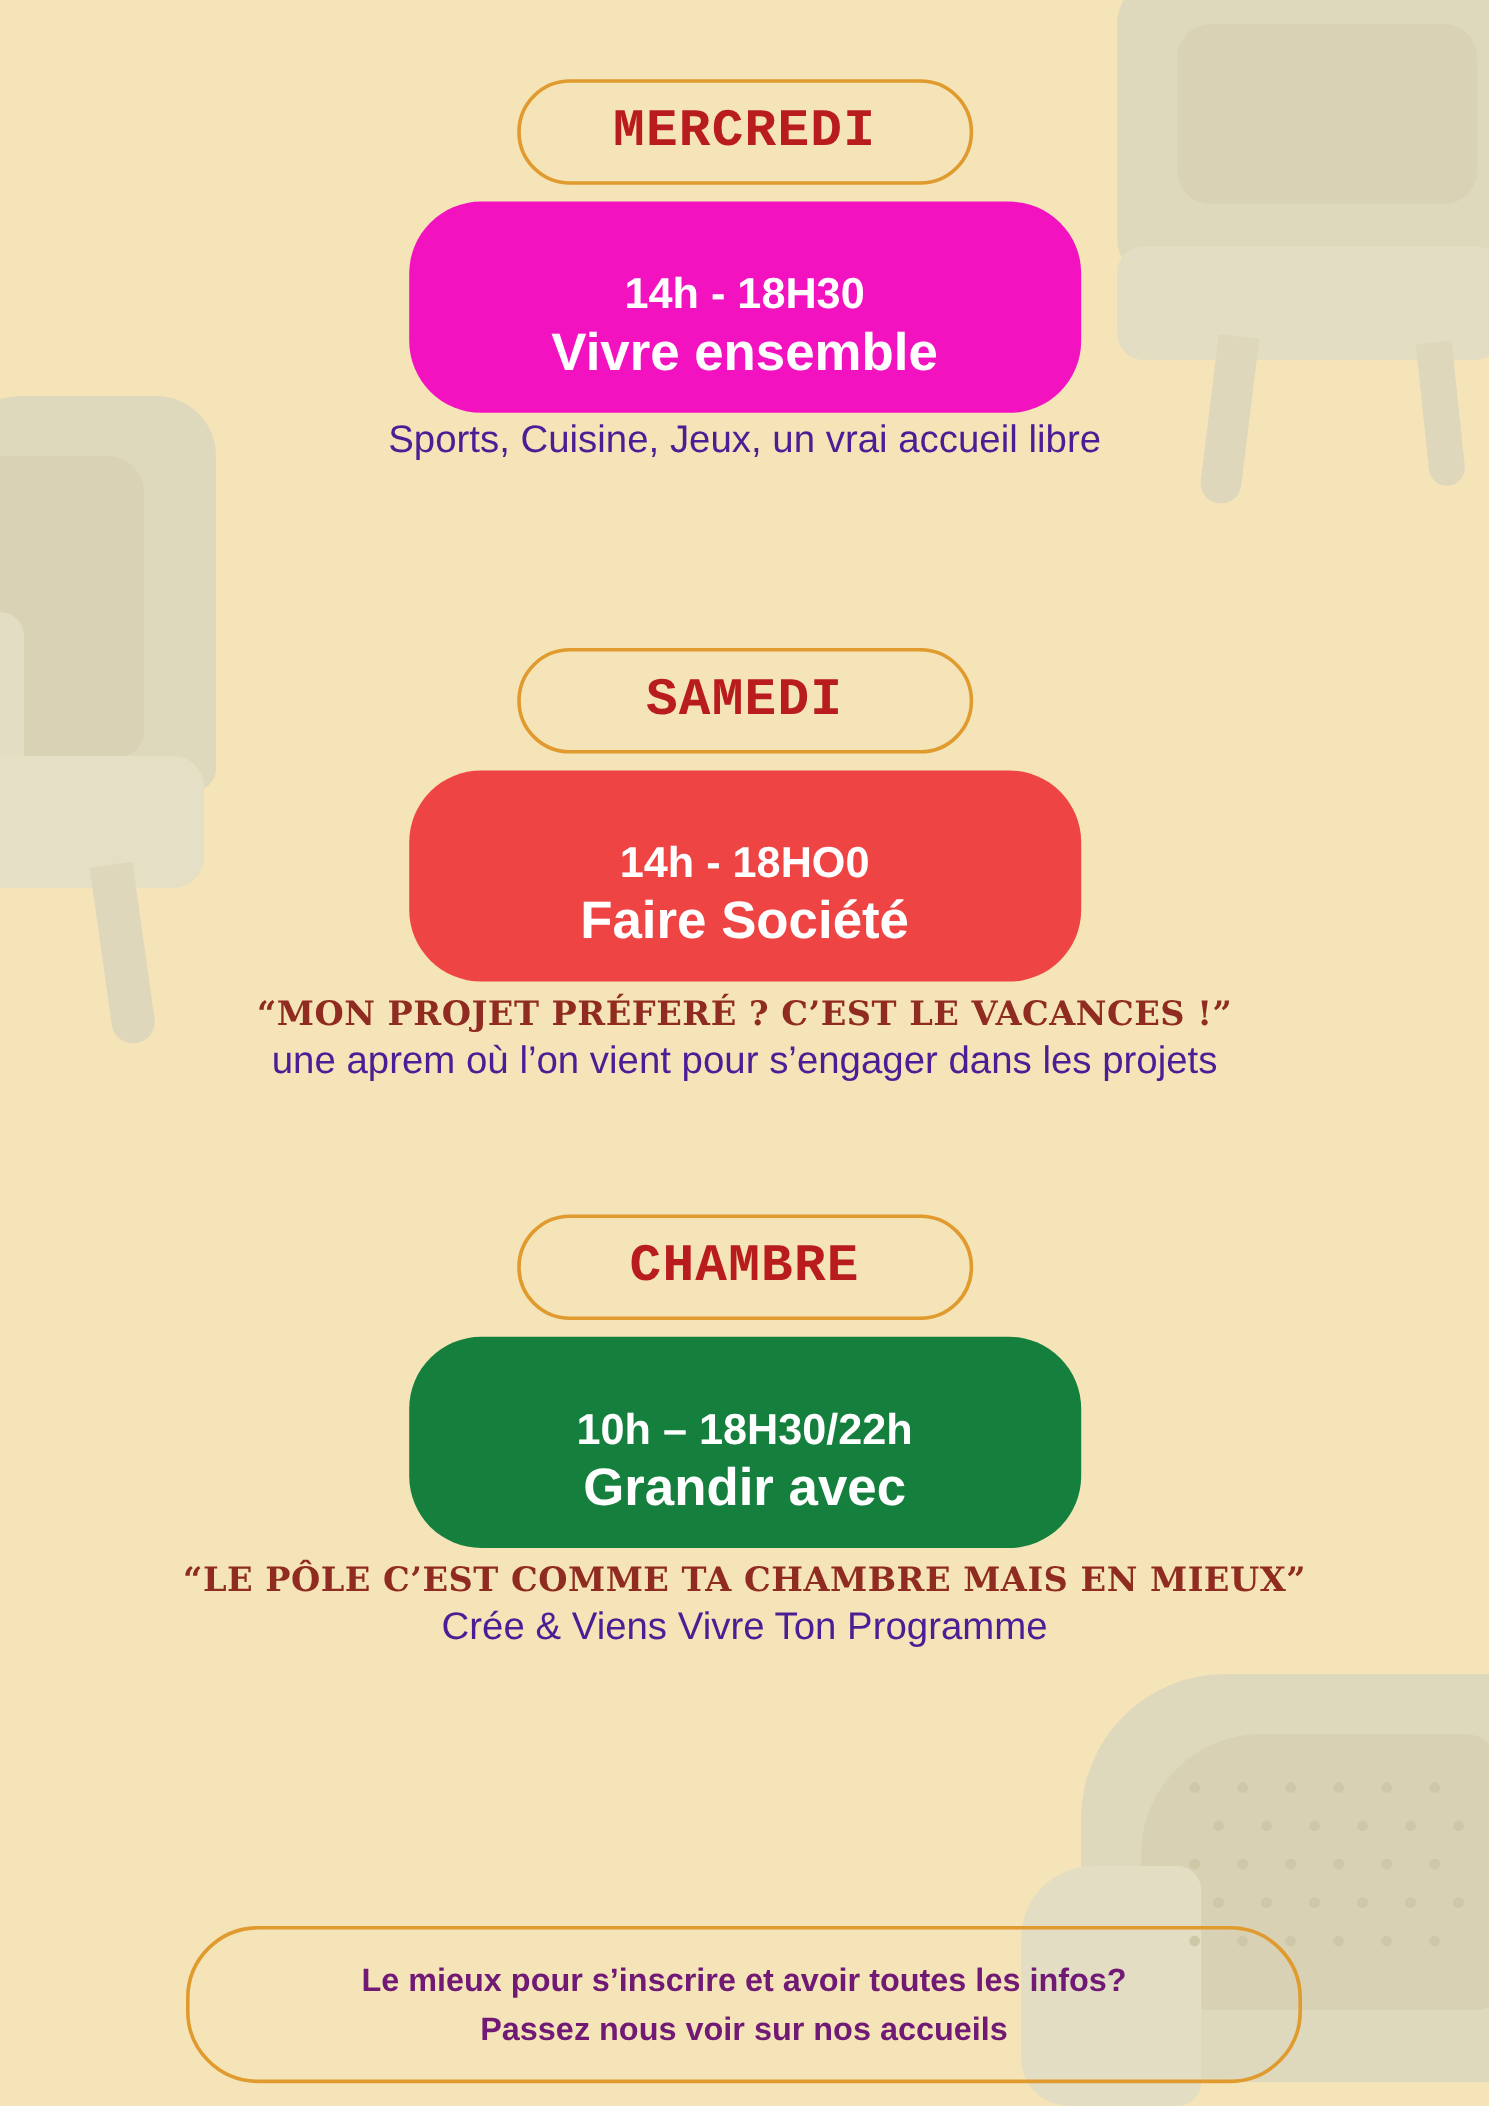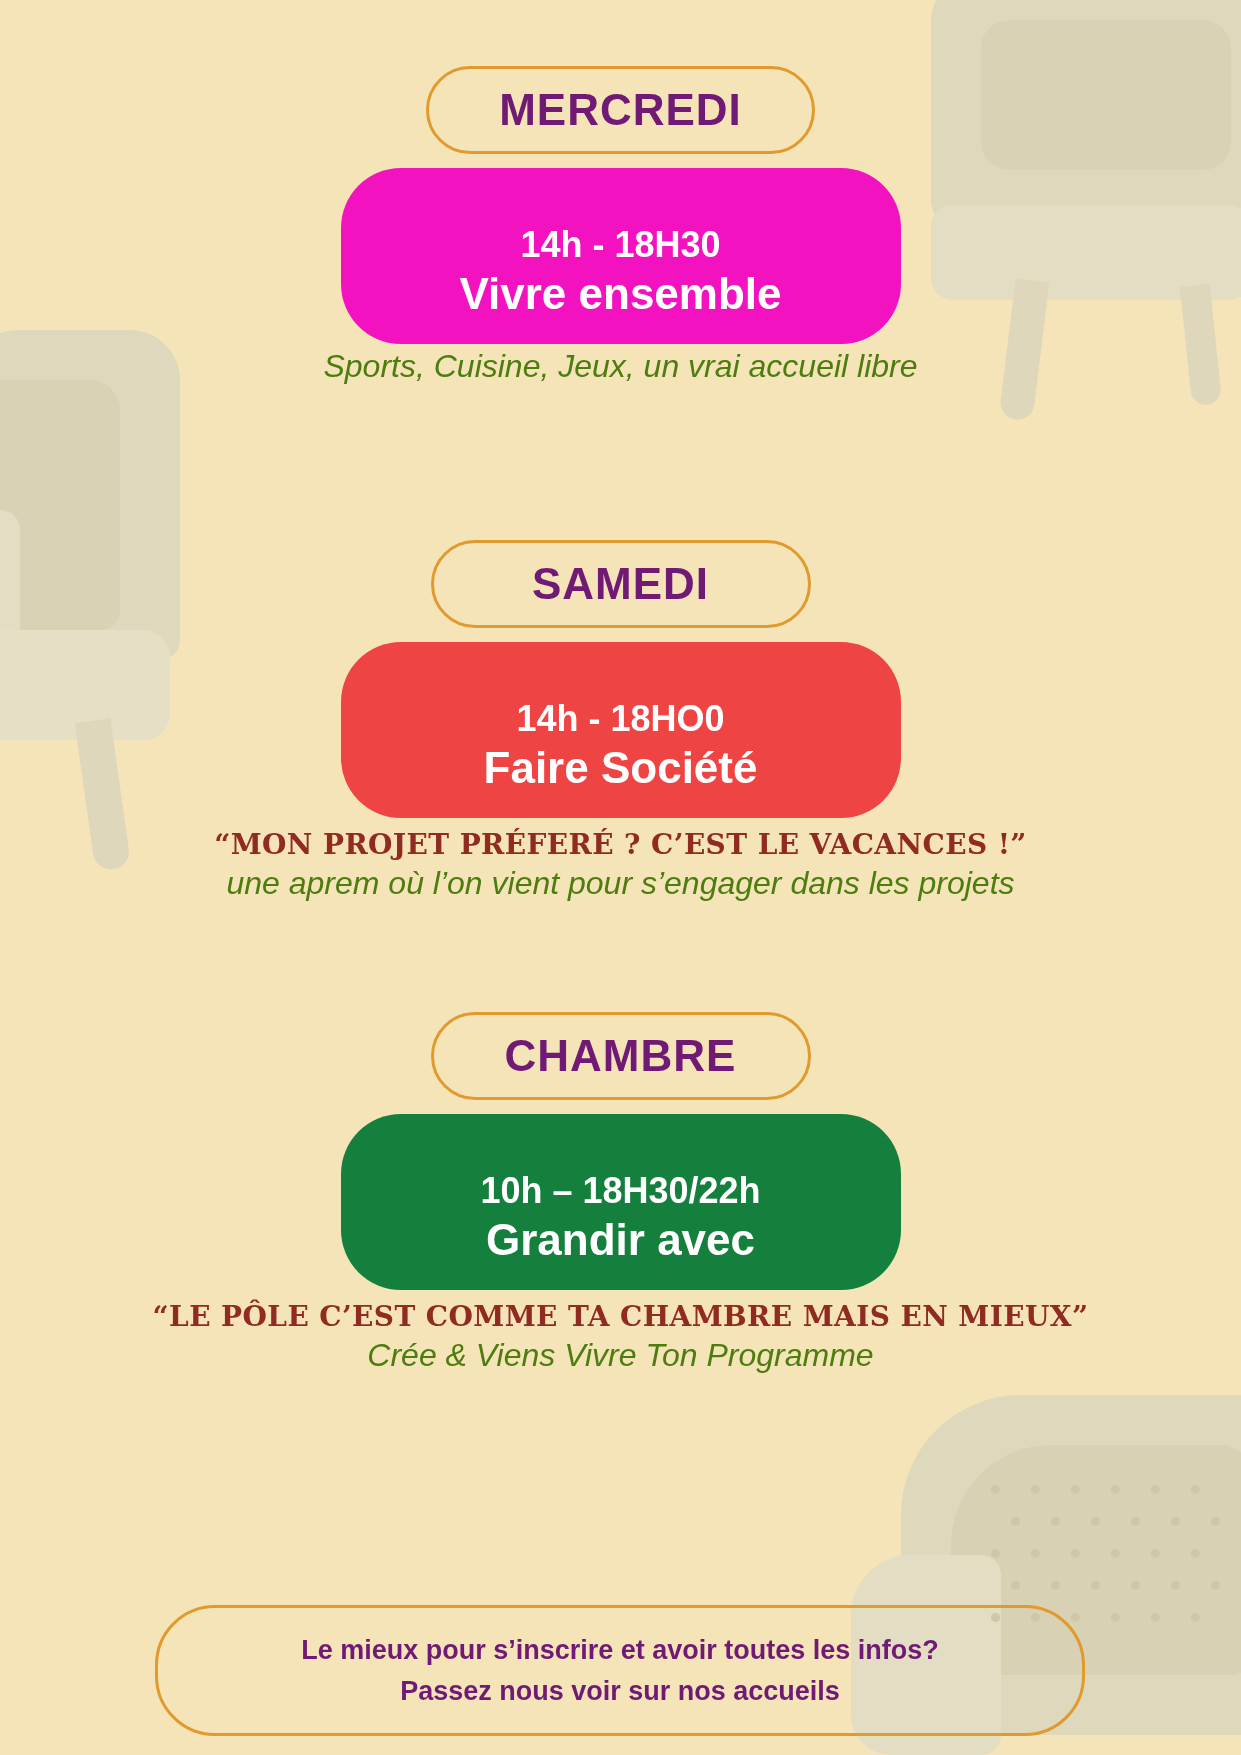--- a/index.html
+++ b/index.html
@@ -104,24 +104,25 @@
     text-align: center;
   }
 
   .day-pill {
     display: inline-block;
     border: 3px solid #e09a2d;
     border-radius: 60px;
     padding: 16px 70px;
     min-width: 380px;
     box-sizing: border-box;
-    color: #701a75;
+    color: #b91c1c;
     font-size: 44px;
     font-weight: bold;
     letter-spacing: 1px;
+    font-family: Liberation Mono, monospace;
   }
 
   .time-pill {
     display: inline-block;
     border-radius: 60px;
     padding: 18px 60px 24px;
     min-width: 560px;
     box-sizing: border-box;
     color: #ffffff;
     line-height: 1.15;
@@ -144,24 +145,23 @@
     color: #8f2b20;
     font-family: "DejaVu Serif", serif;
     font-weight: bold;
     font-size: 28px;
     letter-spacing: .4px;
     margin-top: 10px;
   }
 
   .sub {
     display: block;
-    color: #4d7c0f;
+    color: #4c1d95;
     font-size: 32px;
     margin-top: 4px;
-    font-style: italic;
   }
 
   .footer-box {
     position: absolute;
     left: 155px;
     top: 1605px;
     width: 930px;
     box-sizing: border-box;
     border: 3px solid #e09a2d;
     border-radius: 60px;

